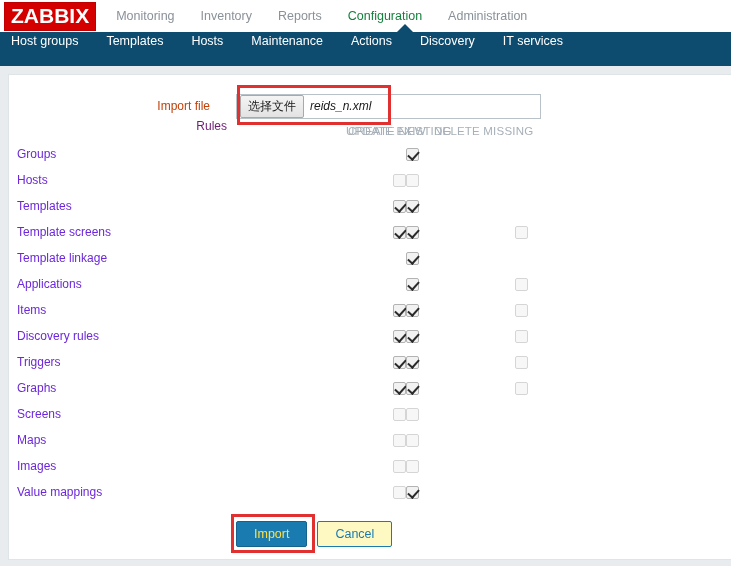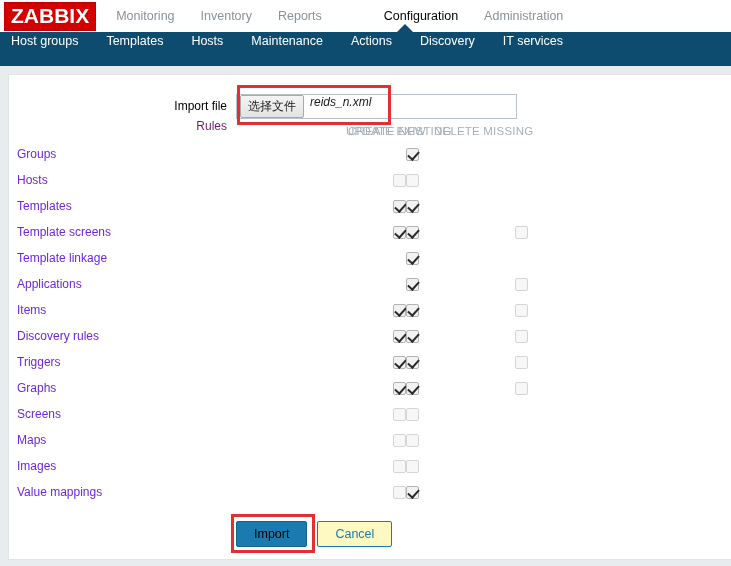--- a/index.html
+++ b/index.html
@@ -43,23 +43,22 @@
     margin-left: 4px;
   }
   .mainnav-item {
     color: #8a9199;
     font-size: 12.5px;
     line-height: 32px;
     cursor: pointer;
     white-space: nowrap;
   }
   .mainnav-item.active {
-    color: #000000;
+    color: #15803d;
     font-weight: normal;
-    margin-left: 36px;
   }
 
   
   .subnav-wrap {
     position: relative;
     height: 34px;
     background: #0d4c6e;
   }
   .subnav {
     display: flex;
@@ -101,34 +100,35 @@
 
   
   .form-row {
     display: flex;
     align-items: center;
     min-height: 26px;
   }
   .form-label {
     width: 227px;
     text-align: right;
-    padding-right: 9px;
+    padding-right: 26px;
     font-size: 12px;
-    color: #000000;
+    color: #c2410c;
     flex: 0 0 227px;
   }
 
   
   .file-row { position: relative; margin-bottom: 6px; }
   .file-input {
-    width: 281px;
+    width: 305px;
     height: 25px;
     border: 1px solid #b9c2c8;
     background: #ffffff;
     display: flex;
+    align-items: center;
     padding: 0 2px;
   }
   .file-btn {
     background: linear-gradient(#f4f4f4, #e3e3e3);
     border: 1px solid #a9a9a9;
     border-radius: 2px;
     font-size: 12px;
     padding: 2px 7px;
     color: #1a1a1a;
     cursor: pointer;
@@ -228,21 +228,21 @@
     font-size: 12.5px;
     font-family: "Liberation Sans", sans-serif;
     padding: 5px 17px;
     border-radius: 2px;
     cursor: pointer;
     line-height: 14px;
   }
   .btn-primary {
     background: #1a7bb0;
     border: 1px solid #15628c;
-    color: #000000;
+    color: #fde047;
   }
   .btn-secondary {
     background: #fef9c3;
     border: 1px solid #1a7bb0;
     color: #1a7bb0;
     margin-left: 10px;
   }
   .annot-import {
     position: absolute;
     left: 222px;

